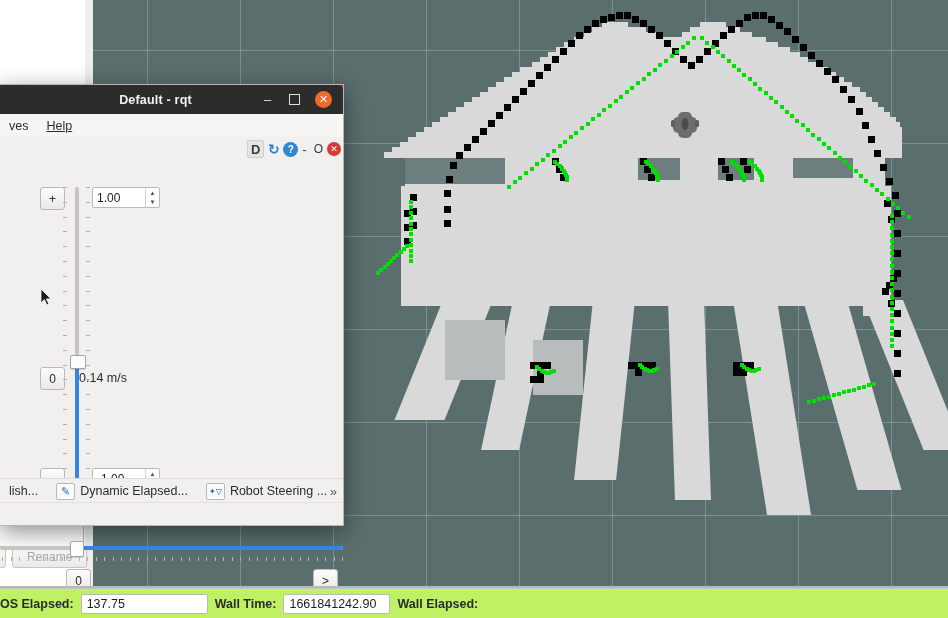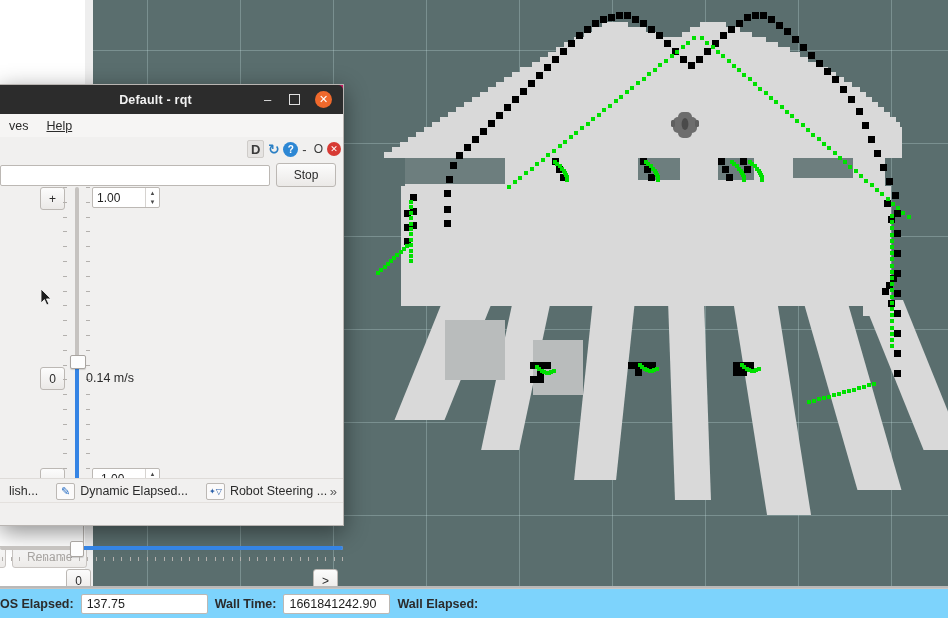--- a/index.html
+++ b/index.html
@@ -180,21 +180,21 @@
   }
   .rviz-btn{
     height:20px;background:linear-gradient(#fafafa,#eceae8);
     border:1px solid #c9c5c2;border-radius:3px;color:#a9a6a3;font-size:12px;
     display:flex;align-items:center;justify-content:center;padding:0 14px;
   }
 
   
   .statusbar{
     position:absolute;left:0;bottom:0;width:948px;height:29px;
-    background:#7dd3fc;border-top:1px solid #c7c4c1;
+    background:#bef264;border-top:1px solid #c7c4c1;
     display:flex;align-items:center;gap:7px;padding-left:0px;
   }
   .sb-label{font-size:12.5px;color:#2b2b2b;white-space:nowrap;font-weight:bold;}
   .sb-field{
     height:20px;background:#ffffff;border:1px solid #bcb8b4;border-radius:2px;
     font-size:12.5px;color:#1d1d1d;display:flex;align-items:center;padding:0 5px;
     box-sizing:border-box;
   }
   .sb-gray-band{
     position:absolute;left:0;bottom:29px;width:948px;height:3px;background:#b9b9b9;
@@ -630,24 +630,20 @@
 
       <div class="plugin-titlebar">
         <div class="pt-icon pt-D">D</div>
         <div class="pt-icon pt-refresh">↻</div>
         <div class="pt-icon pt-help">?</div>
         <div class="pt-icon pt-dash">-</div>
         <div class="pt-icon pt-undock">O</div>
         <div class="pt-icon pt-close">✕</div>
       </div>
 
-      <div class="topic-row">
-        <input class="topic-input" type="text" value="" style="">
-        <div class="btn btn-stop">Stop</div>
-      </div>
 
       <div class="btn btn-sq" style="position:absolute;left:40px;top:50px;">+</div>
       <div class="btn btn-sq" style="position:absolute;left:40px;top:230px;">0</div>
       <div class="btn btn-sq" style="position:absolute;left:40px;top:331px;">-</div>
 
       <div class="vticks" style="left:63px;top:50px;">
           <i style="top:0px"></i>
           <i style="top:14.8px"></i>
           <i style="top:29.6px"></i>
           <i style="top:44.400000000000006px"></i>
@@ -710,21 +706,21 @@
       </div>
 
       <div class="spin" style="position:absolute;left:92px;top:331px;">
         <input value="-1.00" style="">
         <div class="arrows">
             <div>▲</div>
             <div>▼</div>
           </div>
       </div>
 
-      <div class="label-txt" style="left:86px;top:234px;">0.14 m/s</div>
+      <div class="label-txt" style="left:79px;top:234px;">0.14 m/s</div>
 
       <div class="hslider-wrap">
         <div class="hs-groove"></div>
         <div class="hs-fill" id="hs-fill" style="left: 75.51px; width: 267.49px;"></div>
         <div class="hs-handle" id="hs-handle" style="left: 69.51px;"></div>
       </div>
       <div class="hticks" style="position:absolute;left:0;top:420px;">
           <i style="left:2px"></i>
           <i style="left:10.5px"></i>
           <i style="left:19px"></i>

